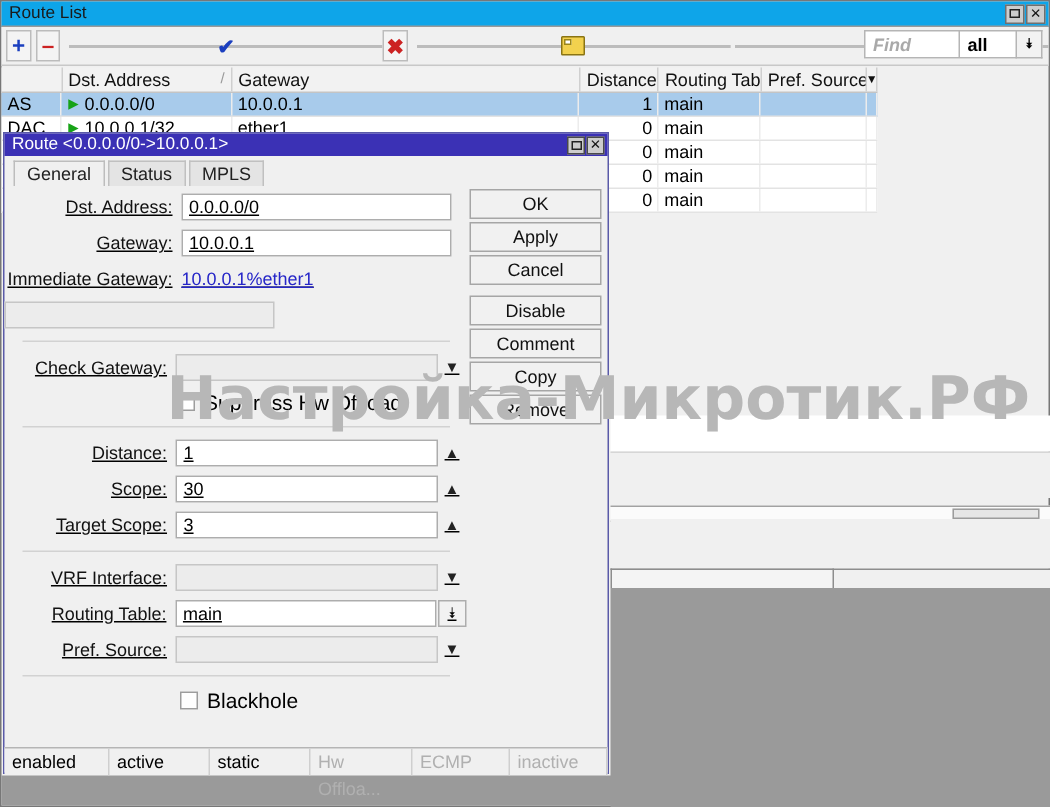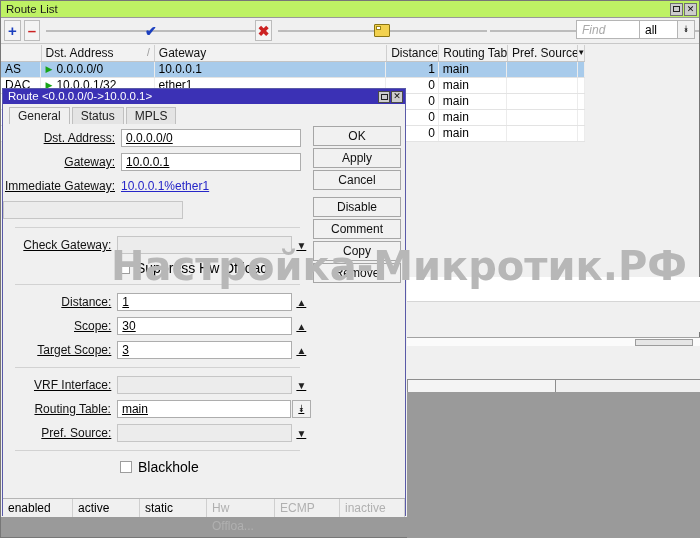--- a/index.html
+++ b/index.html
@@ -18,21 +18,21 @@
   .desktop { position:absolute; left:0; top:0; width:700px; height:538px; background:#9a9a9a; }
 
   
   .winbox {
     position: absolute; left: 0; top: 0; width: 700px; height: 538px;
     background: #f0f0f0;
     border: 1px solid #777;
     box-sizing: border-box;
   }
   .titlebar {
-    height: 17px; background: #bef264;
+    height: 17px; background: #0ea5e9;
     border-bottom: 1px solid #999;
     display: flex; align-items: center;
     padding: 0 2px 0 5px;
     font-size: 11.5px; color: #1a1a1a;
     box-sizing: border-box;
   }
   .titlebar .title { flex: 1; line-height: 17px; }
   .winbtns { display: flex; gap: 1px; }
   .winbtn {
     width: 13px; height: 13px;
@@ -67,21 +67,21 @@
   .ic-minus { color:#cc2222; }
   .ic-check { color:#1b3fbf; font-size:14px;}
   .ic-x { color:#cc2222; font-size:14px;}
   .folder {
     width:14px;height:11px;background:#f2d14e;border:1px solid #8a7413;
     border-radius:1px 1px 1px 1px; position:relative;
   }
   .folder:before{content:"";position:absolute;left:1px;top:1px;width:5px;height:4px;background:#fff;border:1px solid #9b8518;box-sizing:border-box;}
   .toolbar-right {
     position: absolute; right: 4px; top: 2px;
-    display: flex; 
+    display: flex;  font-weight: bold;
   }
   .findbox {
     width: 64px; height: 19px; background:#fff;
     border:1px solid #b5b5b5; box-sizing:border-box;
     display:flex; align-items:center; padding-left:5px;
     color:#a9a9a9; font-style: italic; font-size:12px;
   }
   .allbox {
     width: 38px; height: 19px; background:#fff;
     border:1px solid #b5b5b5; border-left:none; box-sizing:border-box;

